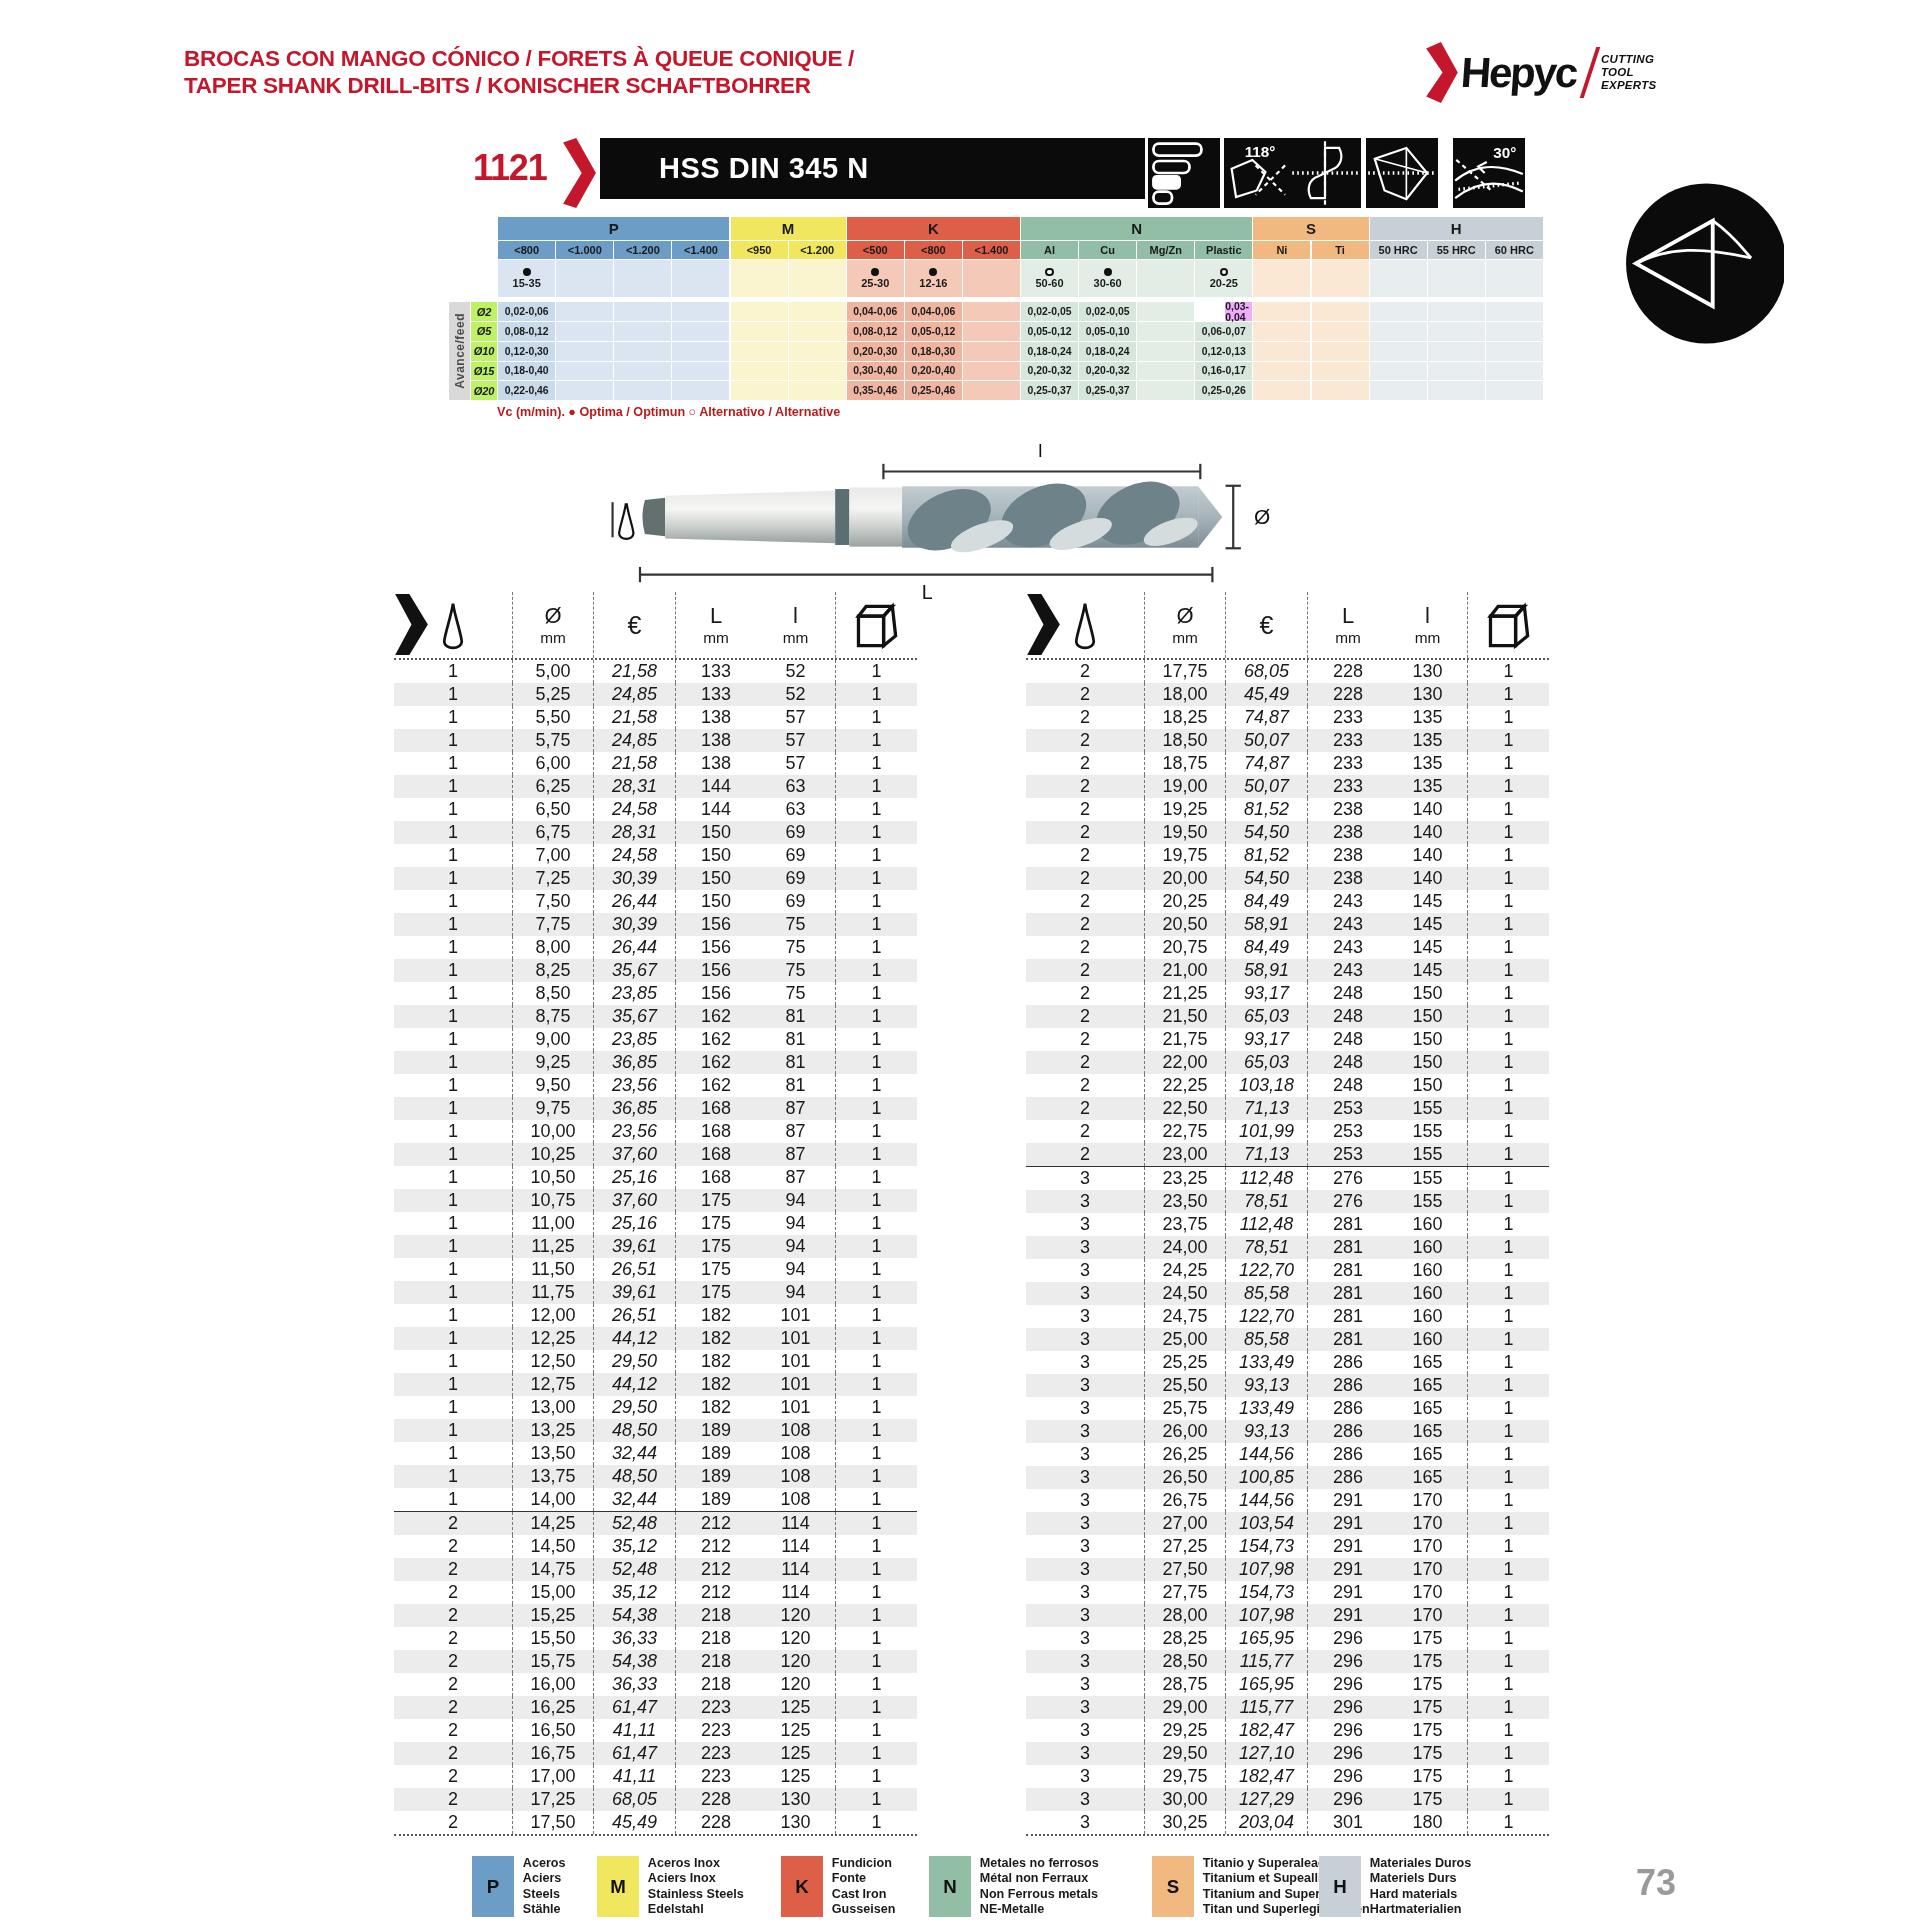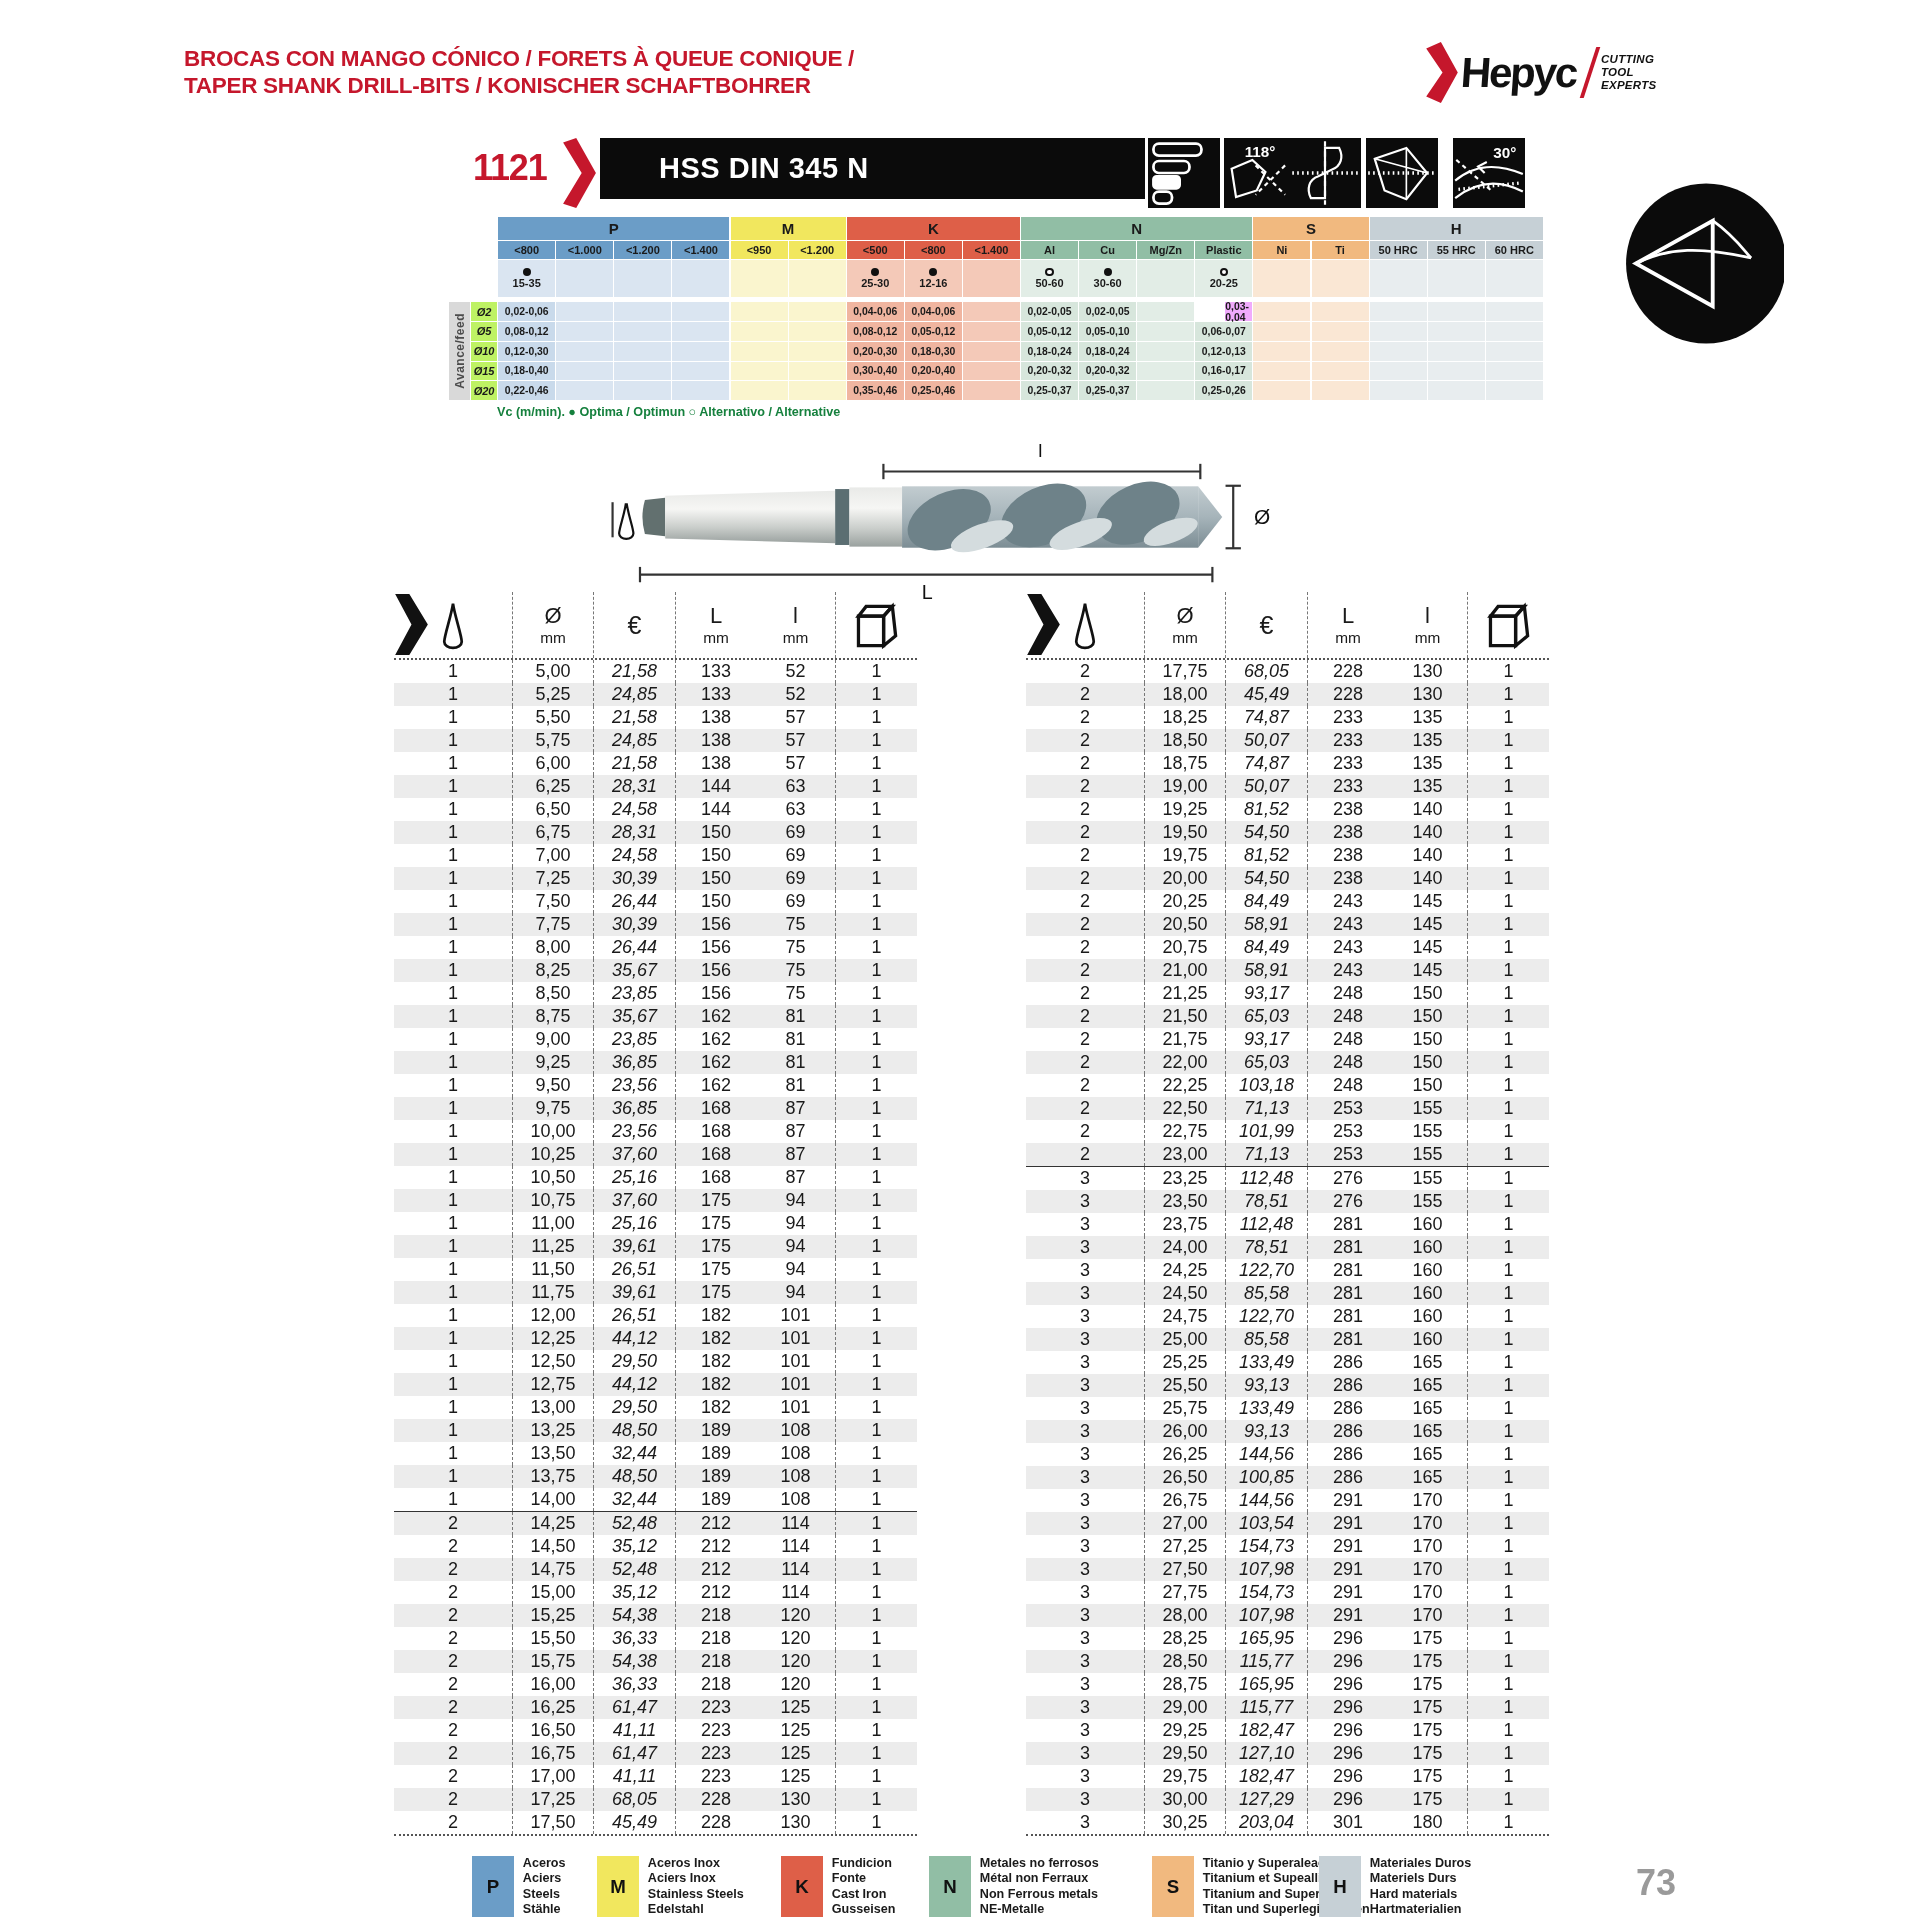--- a/index.html
+++ b/index.html
@@ -29,21 +29,21 @@
        grid-template-rows:23px 17.6px 37px 3.3px repeat(5,18.7px);gap:1.1px;}
   .mat .gh{display:flex;align-items:center;justify-content:center;font-size:15px;font-weight:700;}
   .mat .sh{display:flex;align-items:center;justify-content:center;font-size:11px;font-weight:700;}
   .mat .vc{display:flex;flex-direction:column;align-items:center;justify-content:center;font-size:11px;font-weight:700;}
   .mat .fc{display:flex;align-items:center;justify-content:center;font-size:10.4px;font-weight:600;}
   .mat .rl{grid-column:1;grid-row:5/10;background:#D9D9D9;display:flex;align-items:center;justify-content:center;}
   .mat .rl span{writing-mode:vertical-rl;transform:rotate(180deg);font-size:12px;font-weight:700;color:#4c4c4c;letter-spacing:0.5px;}
   .mat .dl{grid-column:2;background:#bef264;display:flex;align-items:center;justify-content:center;font-size:11px;font-weight:700;font-style:italic;}
   .dot{width:8.2px;height:8.2px;border-radius:50%;background:#111;margin-bottom:1.1px;}
   .dot.open{width:4.4px;height:4.4px;border:2.2px solid #111;background:#fff;}
-  .vclegend{position:absolute;left:497px;top:405px;font-size:12.6px;font-weight:700;color:#15803d;}
+  .vclegend{position:absolute;left:497px;top:405px;font-size:12.6px;font-weight:700;color:#b91c1c;}
 
   
   .fig{position:absolute;left:598px;top:443px;}
 
   
   .ptable{position:absolute;top:592px;width:523px;}
   .ptable.left{left:394px;} .ptable.right{left:1026px;}
   .pt-head{display:grid;grid-template-columns:119px 81px 82px 80px 80px 81px;height:66px;border-bottom:2.2px dotted #555;position:relative;}
   .pt-hc{display:flex;flex-direction:column;align-items:center;justify-content:center;line-height:1;}
   .sepR{border-right:1.1px dashed #777;}

